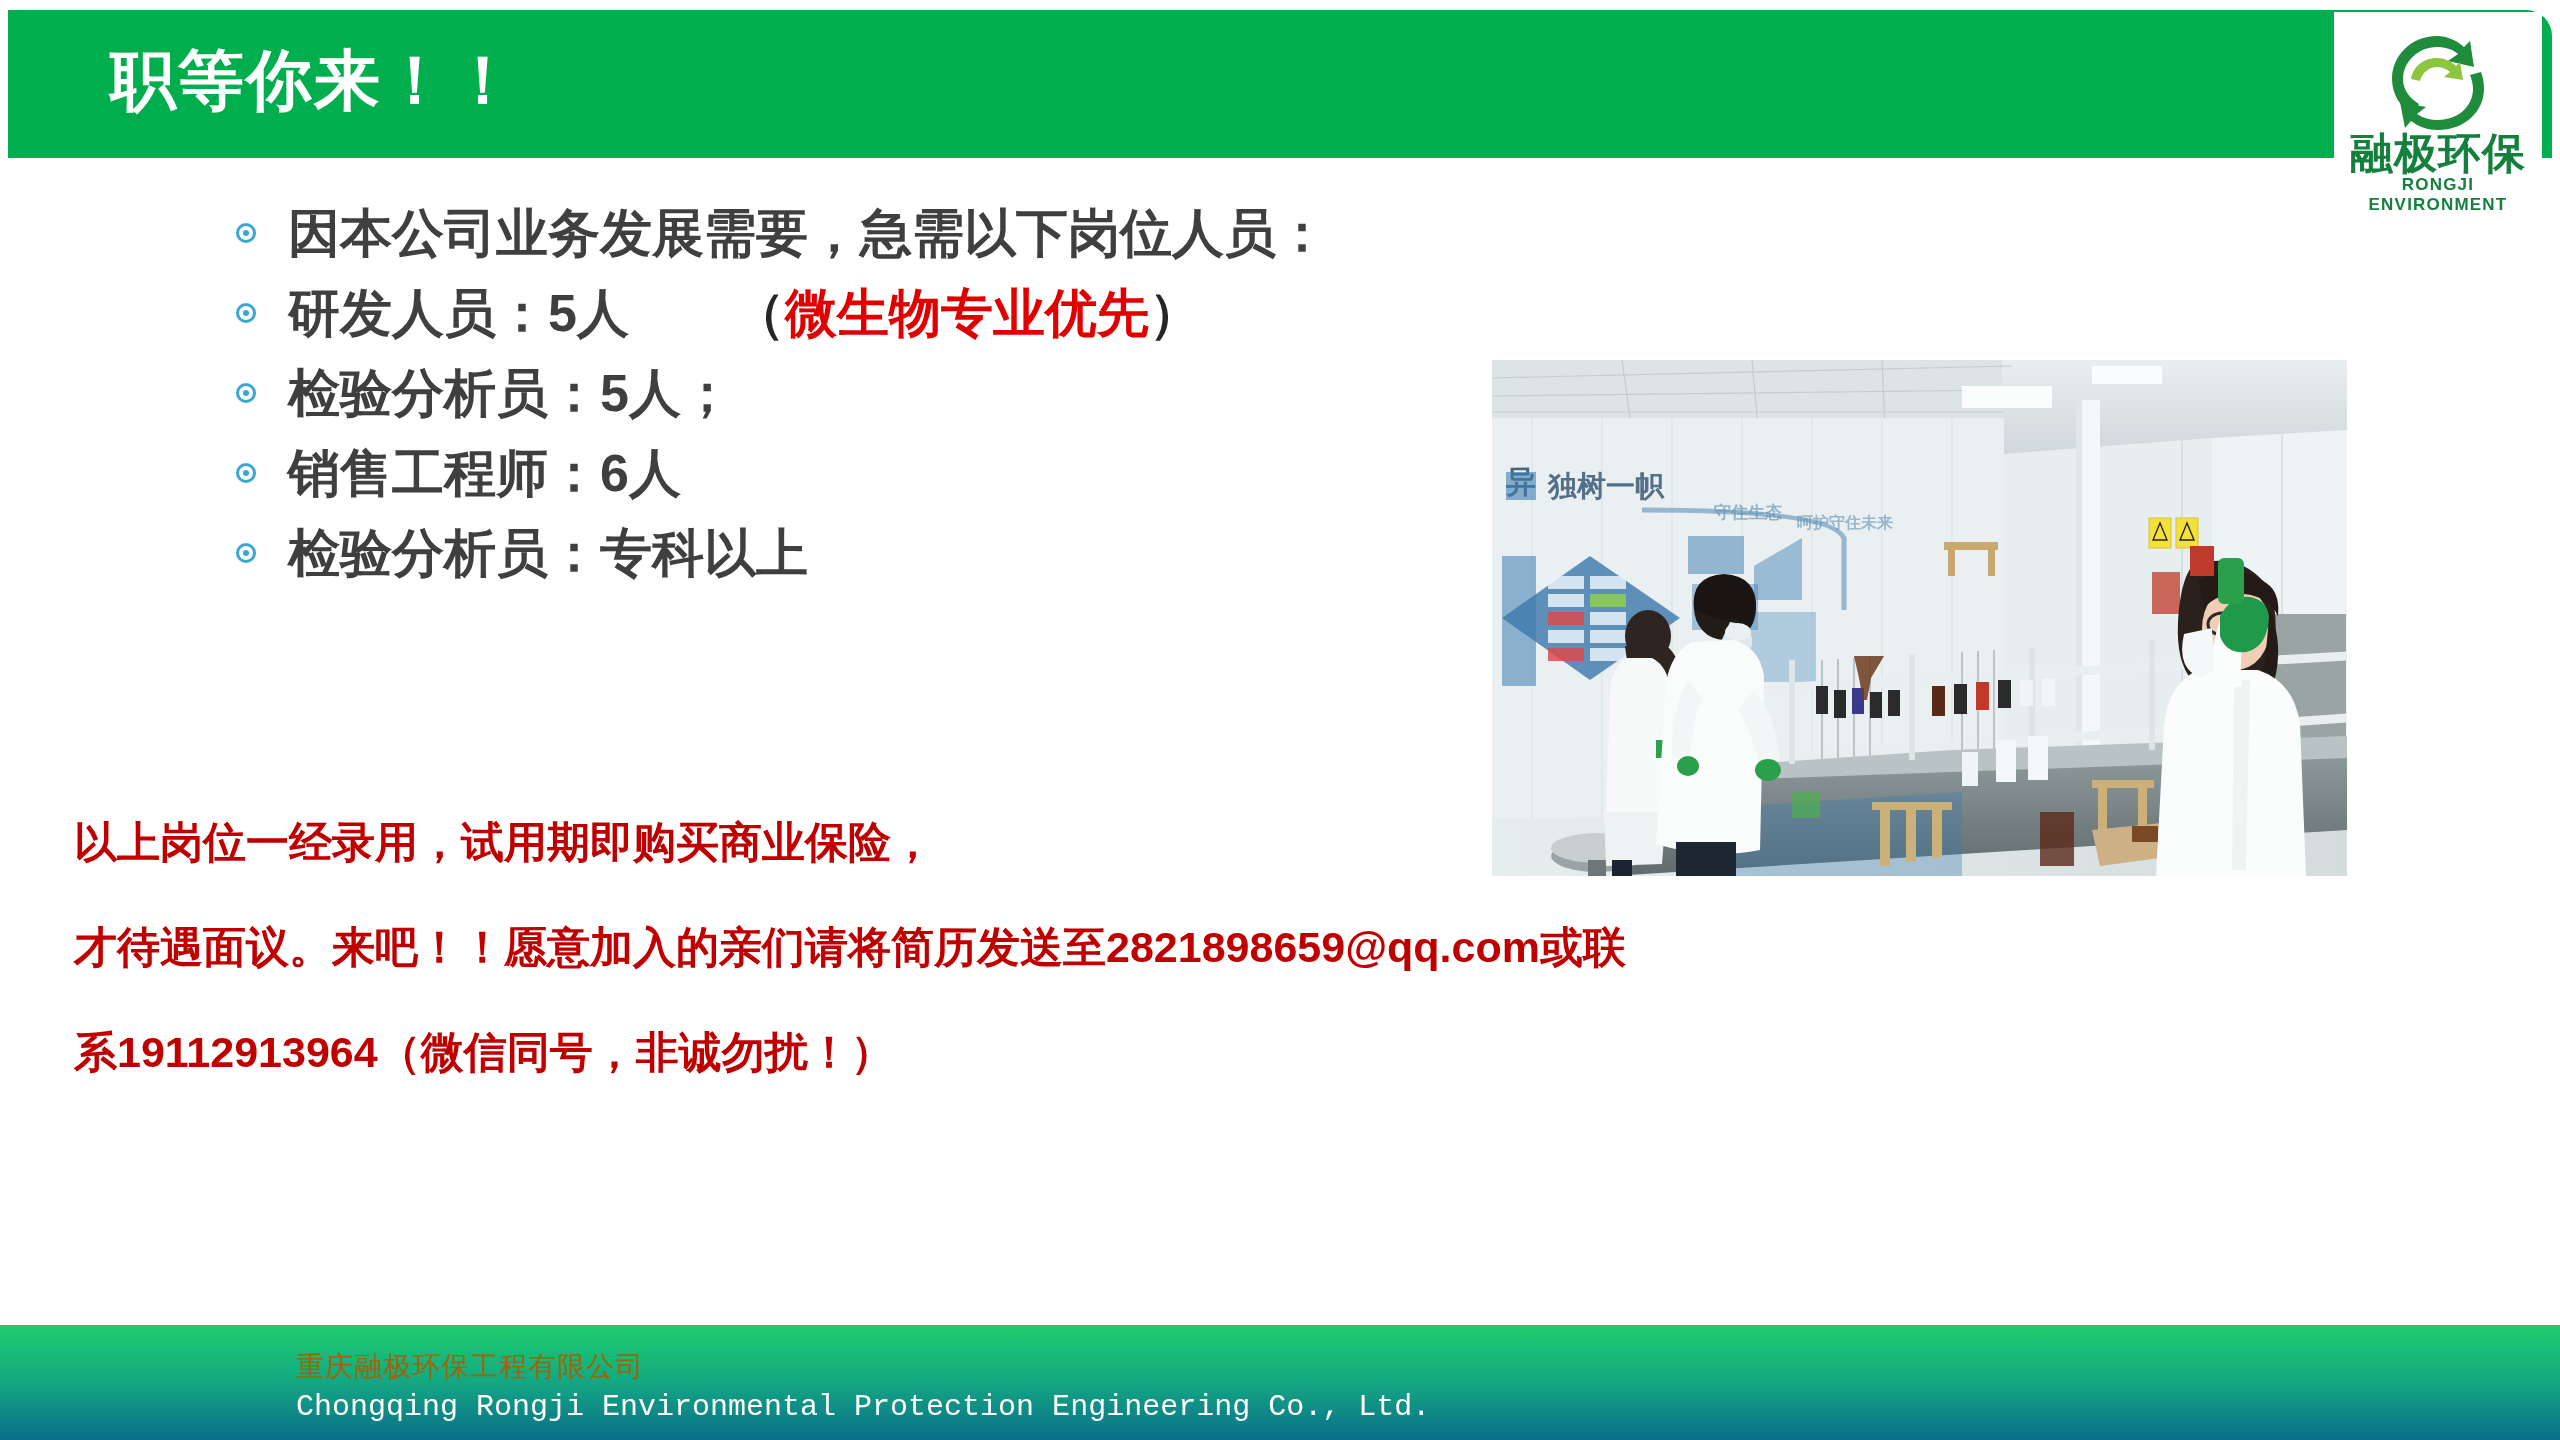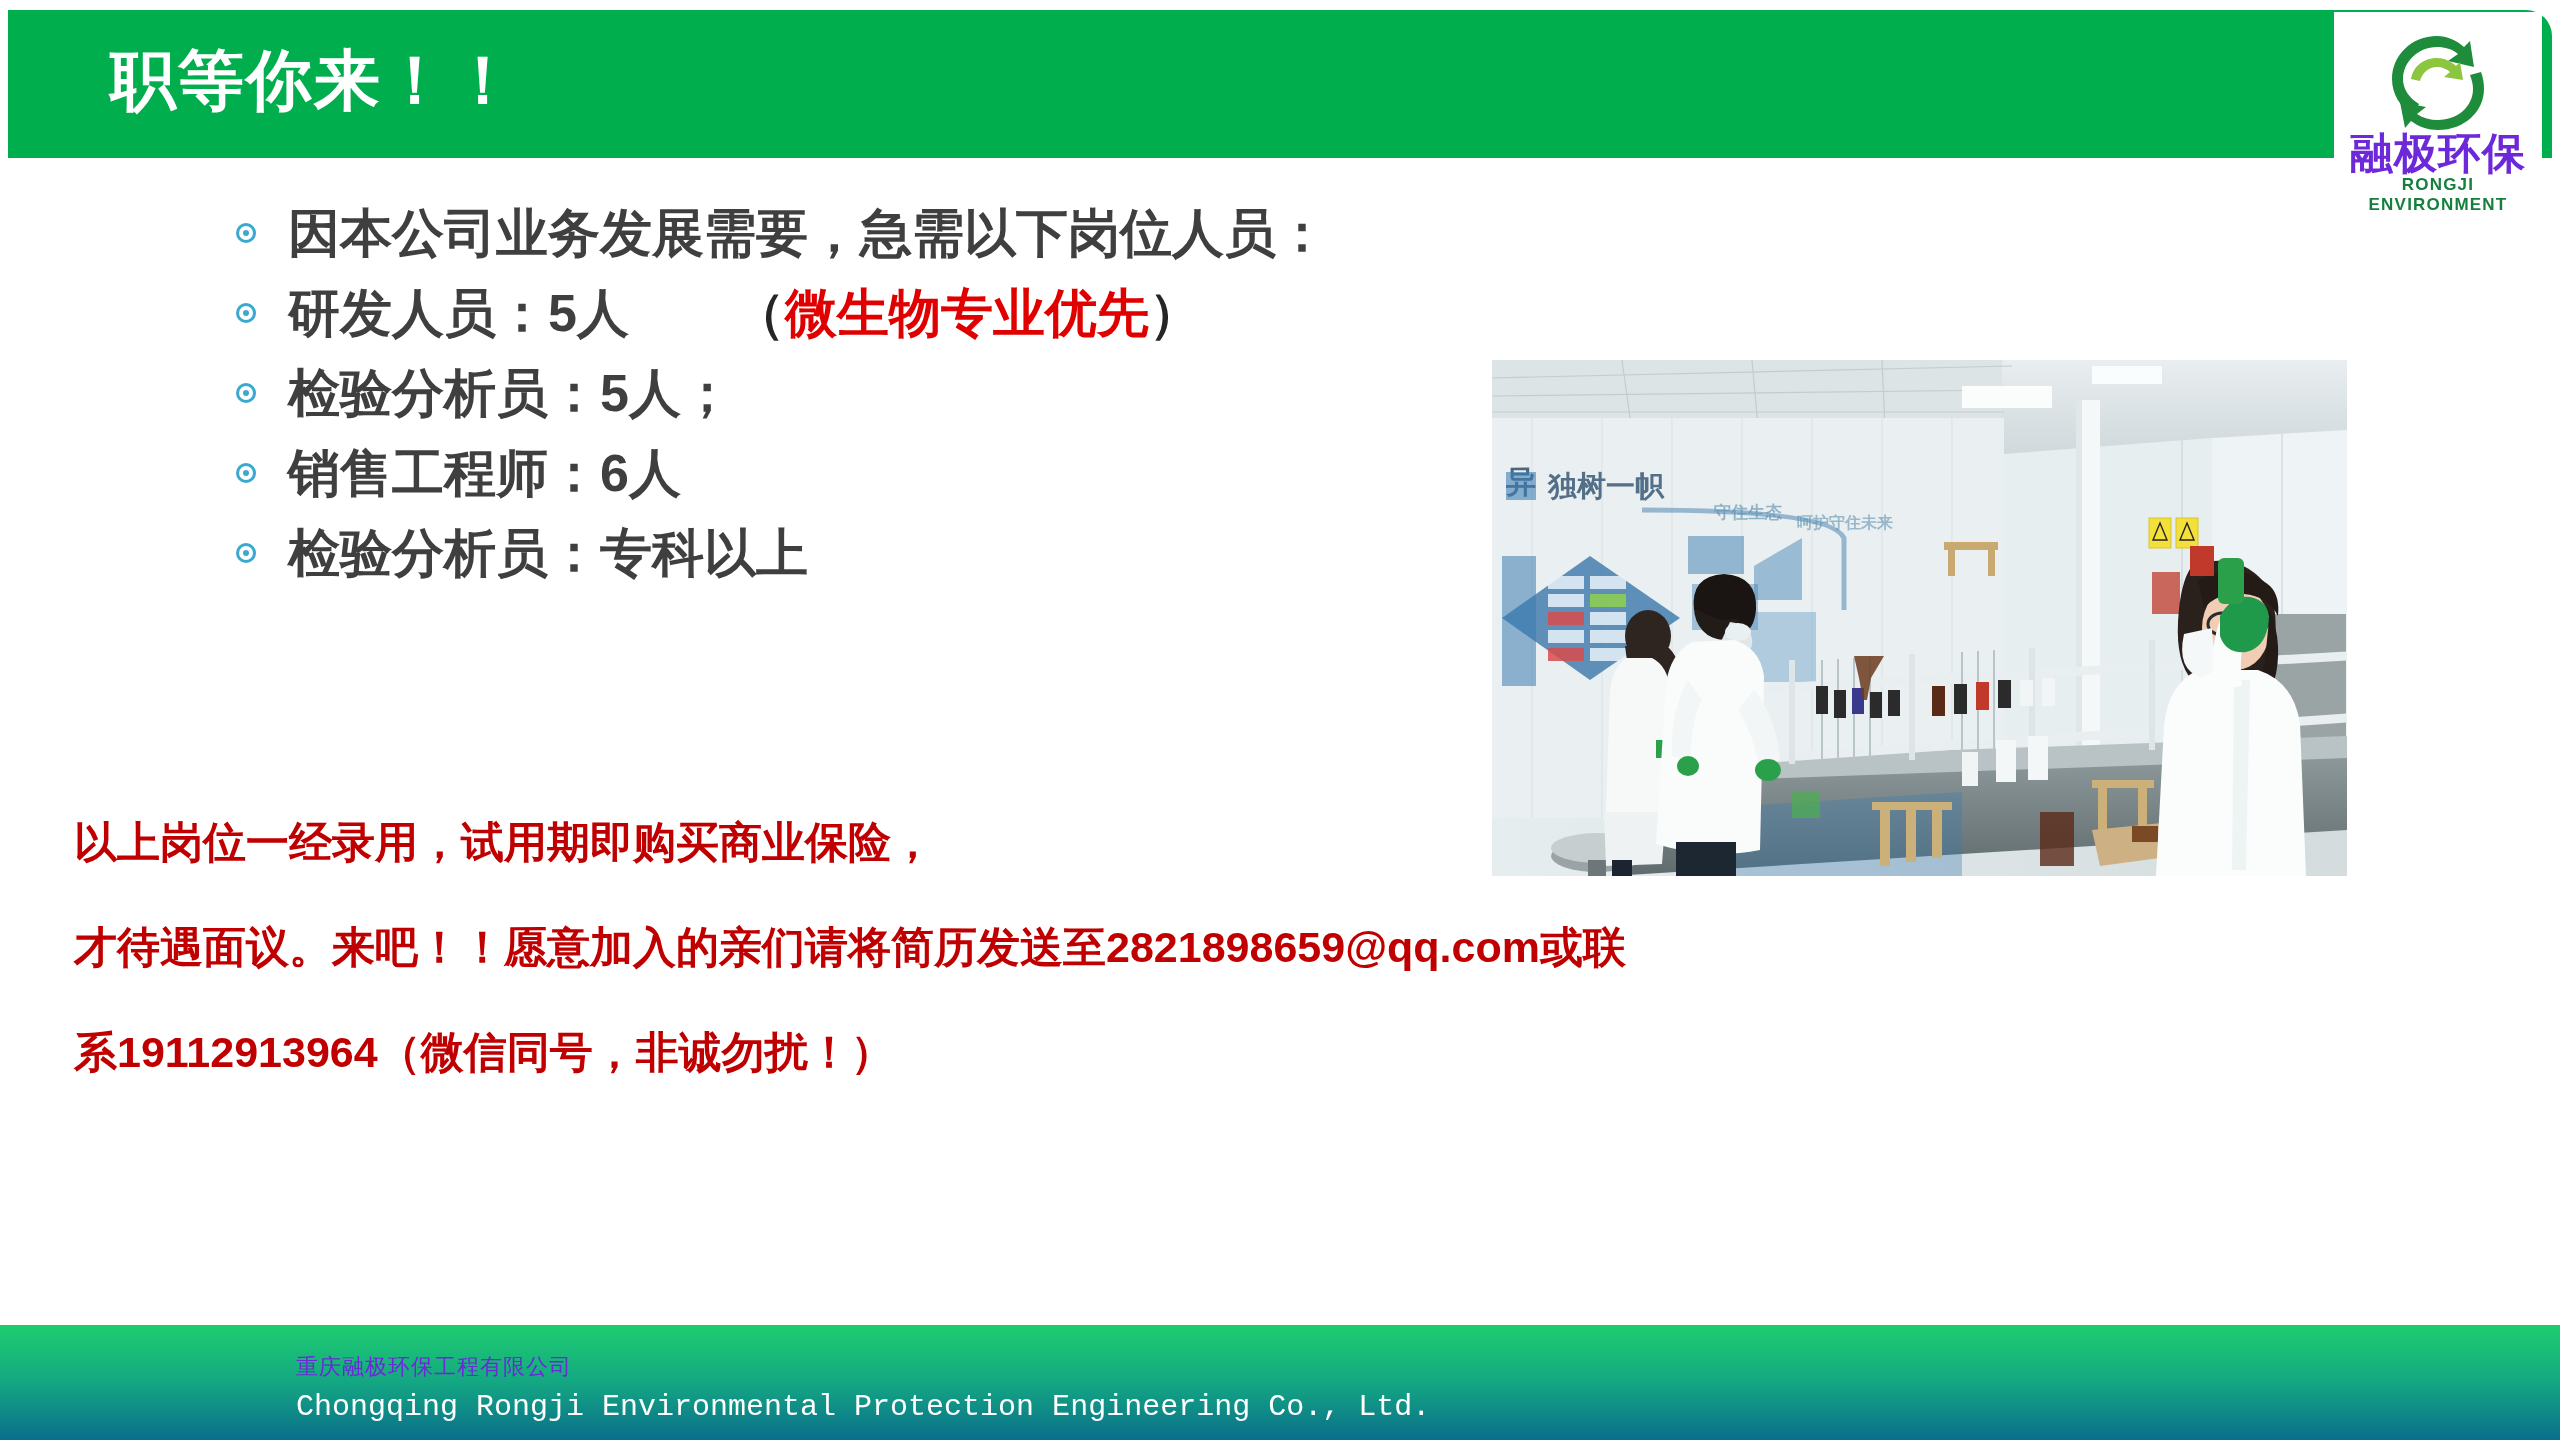--- a/index.html
+++ b/index.html
@@ -55,21 +55,21 @@
   }
   .logo-cn {
     position: absolute;
     left: 0;
     top: 118px;
     width: 208px;
     text-align: center;
     font-size: 43px;
     line-height: 46px;
     font-weight: bold;
-    color: #6d28d9;
+    color: #15803d;
     letter-spacing: 1px;
   }
   .logo-en {
     position: absolute;
     left: 0;
     top: 163px;
     width: 208px;
     text-align: center;
     font-size: 17px;
     line-height: 20px;
@@ -169,23 +169,23 @@
     left: 0;
     top: 1325px;
     width: 2560px;
     height: 115px;
     background: linear-gradient(180deg, #1ECD6E 0%, #14A982 48%, #0A6E8C 100%);
   }
   .footer-cn {
     position: absolute;
     left: 296px;
     top: 1348px;
-    font-size: 22px;
+    font-size: 28px;
     line-height: 38px;
-    color: #6d28d9;
+    color: #a16207;
     letter-spacing: 1px;
   }
   .footer-en {
     position: absolute;
     left: 296px;
     top: 1388px;
     font-size: 30px;
     line-height: 38px;
     color: #FFFFFF;
     font-family: "Liberation Mono", "DejaVu Sans Mono", monospace;

